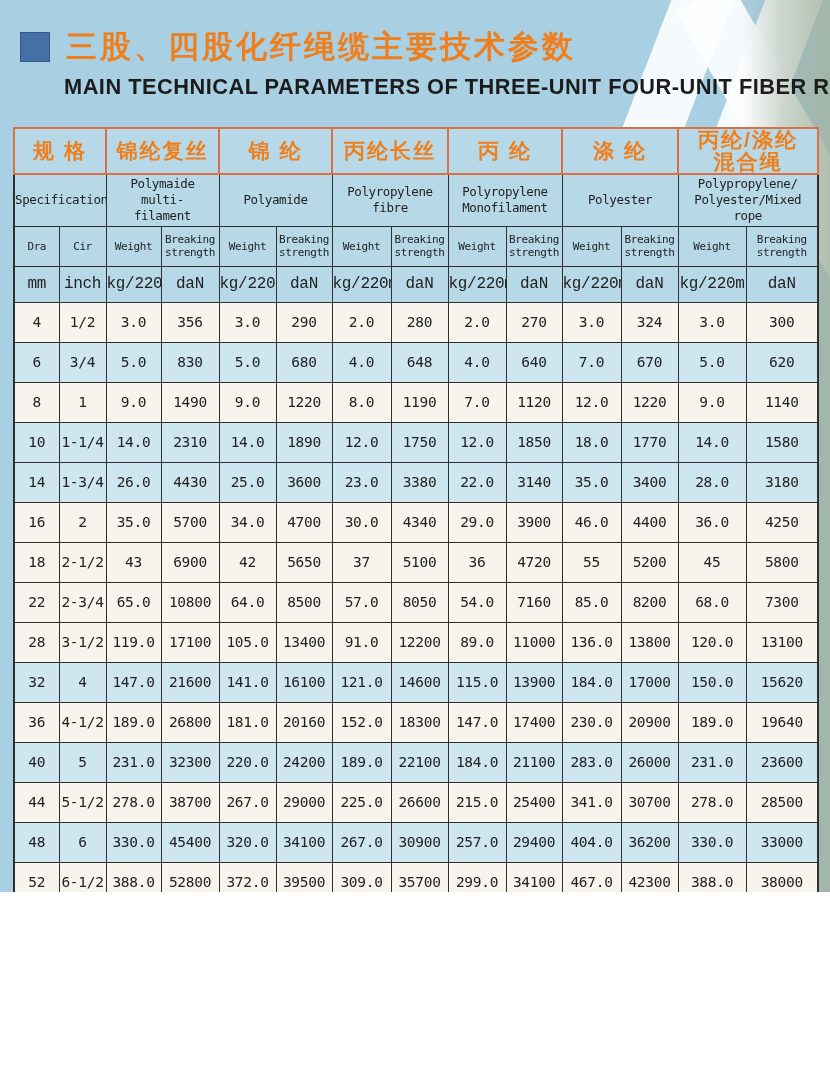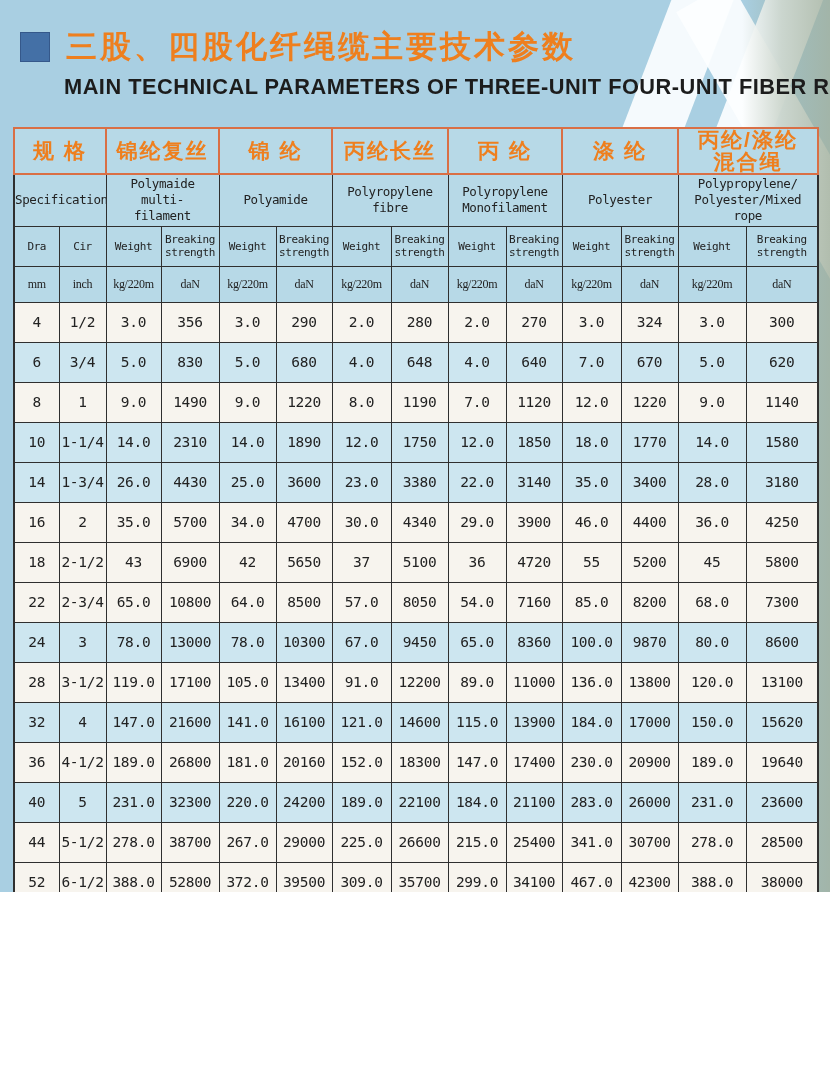--- a/index.html
+++ b/index.html
@@ -39,21 +39,21 @@
   tr.hrow1{height:42px;}
   tr.hrow1 th{color:var(--accent-orange);font-size:21px;font-weight:bold;letter-spacing:2px;
     border:2.6px solid var(--header-border-orange);line-height:1.05;}
   tr.hrow2{height:52px;}
   tr.hrow2 th{font-family:"DejaVu Sans Mono",monospace;font-weight:normal;font-size:12.5px;letter-spacing:-0.4px;line-height:1.3;}
   tr.hrow3{height:48px;}
   tr.hrow3 th{font-size:17px;font-weight:bold;letter-spacing:1px;line-height:1.1;}
   tr.hrow4{height:40px;}
   tr.hrow4 th{font-family:"DejaVu Sans Mono",monospace;font-weight:normal;font-size:11px;letter-spacing:-0.4px;line-height:1.2;}
   tr.hrow5{height:36px;}
-  tr.hrow5 th{font-family:Liberation Serif, serif;font-weight:normal;font-size:12px;letter-spacing:-0.3px;}
+  tr.hrow5 th{font-family:Liberation Mono, monospace;font-weight:normal;font-size:16px;letter-spacing:-0.3px;}
   tbody tr{height:40px;}
   tbody td{font-family:"DejaVu Sans Mono",monospace;font-size:14.5px;letter-spacing:-0.3px;}
   tbody tr.plain td{background:var(--row-cream);}
   tbody tr.shaded td{background:var(--row-blue);}
 </style>
 </head>
 <body>
 
 <div class="page">
   <div class="stripe stripe-a"></div>
@@ -270,36 +270,20 @@
           <td>8500</td>
           <td>57.0</td>
           <td>8050</td>
           <td>54.0</td>
           <td>7160</td>
           <td>85.0</td>
           <td>8200</td>
           <td>68.0</td>
           <td>7300</td>
         </tr>
-        <tr class="shaded">
-          <td>24</td>
-          <td>3</td>
-          <td>78.0</td>
-          <td>13000</td>
-          <td>78.0</td>
-          <td>10300</td>
-          <td>67.0</td>
-          <td>9450</td>
-          <td>65.0</td>
-          <td>8360</td>
-          <td>100.0</td>
-          <td>9870</td>
-          <td>80.0</td>
-          <td>8600</td>
-        </tr>
         <tr class="plain">
           <td>28</td>
           <td>3-1/2</td>
           <td>119.0</td>
           <td>17100</td>
           <td>105.0</td>
           <td>13400</td>
           <td>91.0</td>
           <td>12200</td>
           <td>89.0</td>
@@ -366,20 +350,36 @@
           <td>29000</td>
           <td>225.0</td>
           <td>26600</td>
           <td>215.0</td>
           <td>25400</td>
           <td>341.0</td>
           <td>30700</td>
           <td>278.0</td>
           <td>28500</td>
         </tr>
+        <tr class="shaded">
+          <td>48</td>
+          <td>6</td>
+          <td>330.0</td>
+          <td>45400</td>
+          <td>320.0</td>
+          <td>34100</td>
+          <td>267.0</td>
+          <td>30900</td>
+          <td>257.0</td>
+          <td>29400</td>
+          <td>404.0</td>
+          <td>36200</td>
+          <td>330.0</td>
+          <td>33000</td>
+        </tr>
         <tr class="plain">
           <td>52</td>
           <td>6-1/2</td>
           <td>388.0</td>
           <td>52800</td>
           <td>372.0</td>
           <td>39500</td>
           <td>309.0</td>
           <td>35700</td>
           <td>299.0</td>

